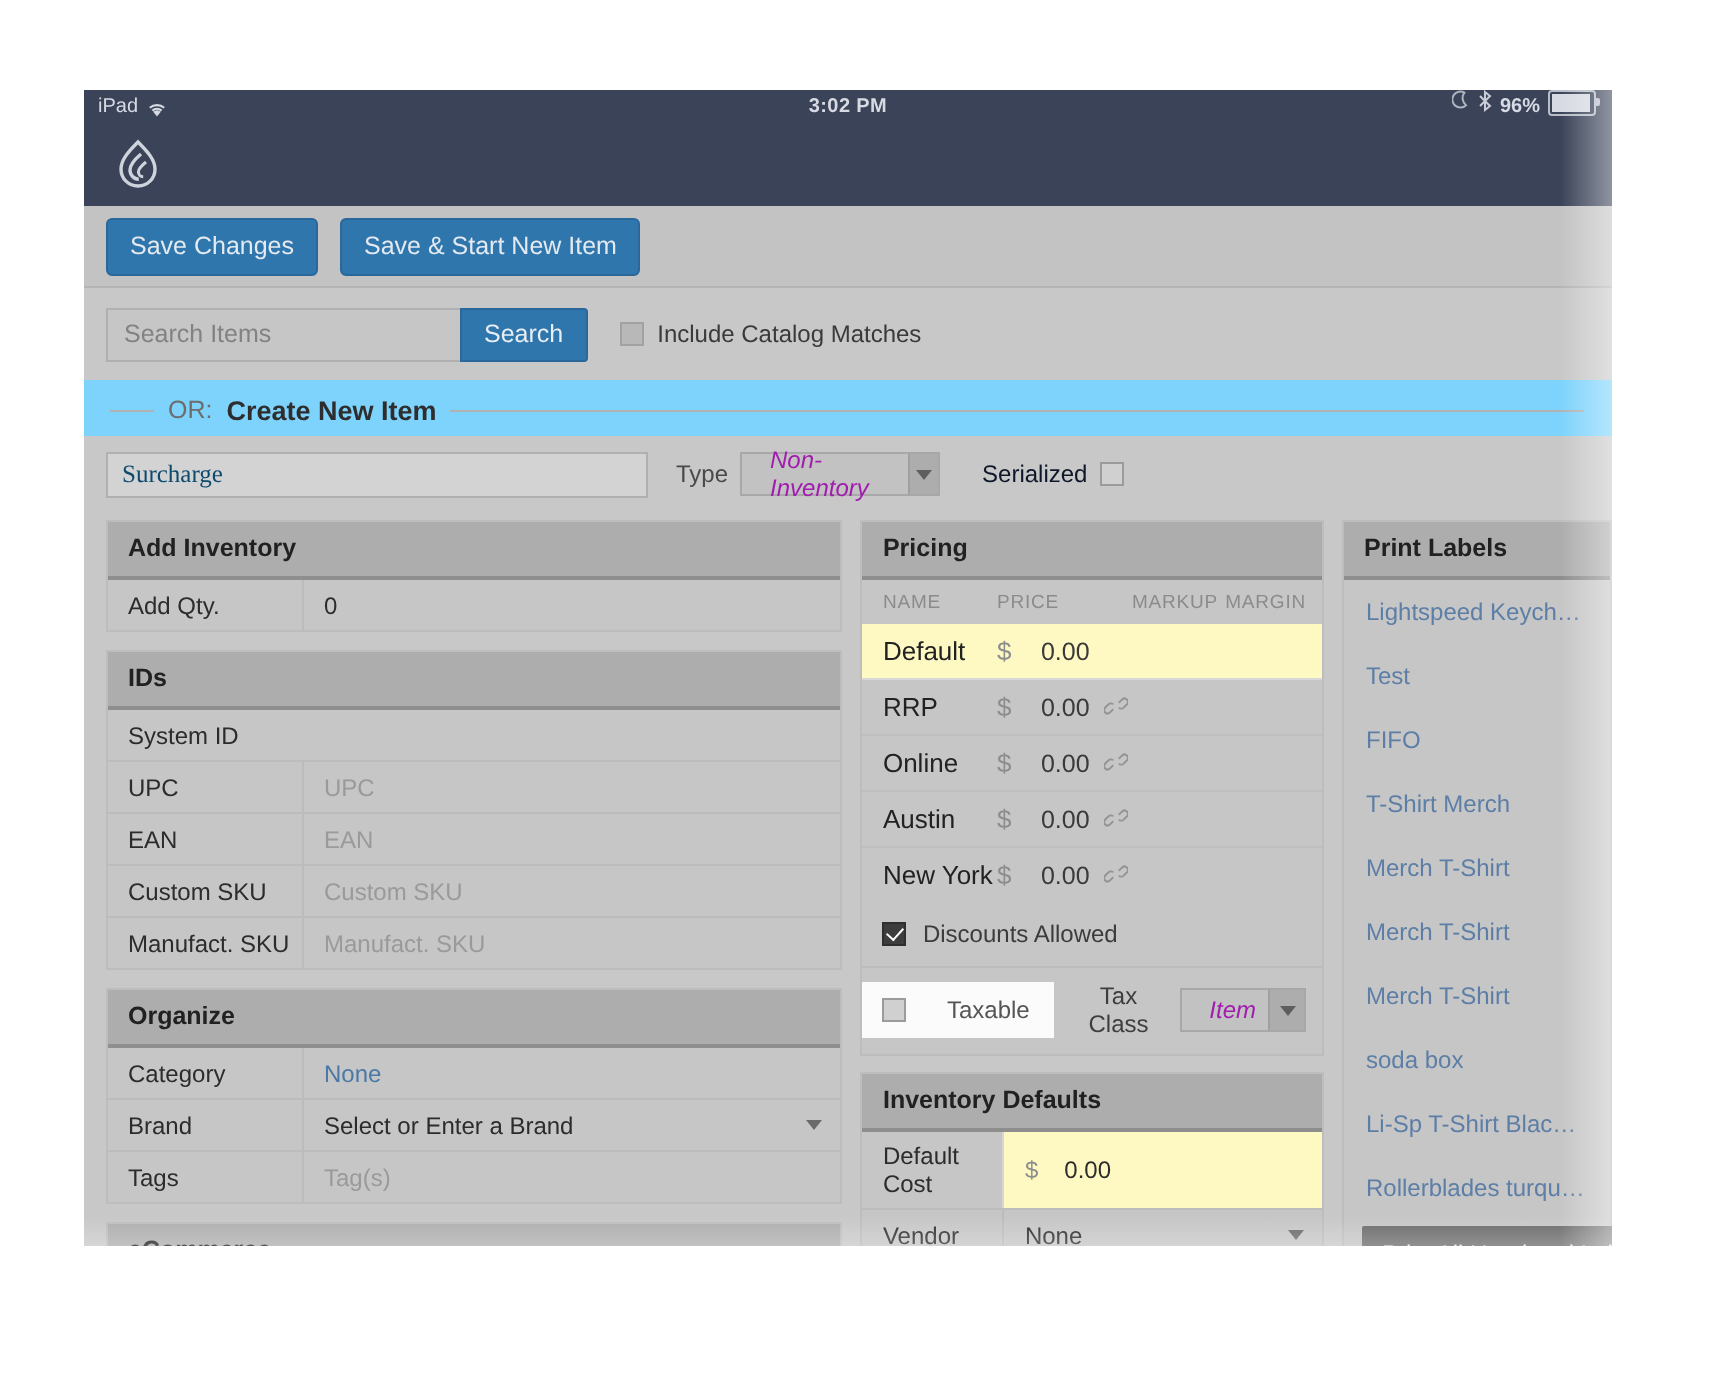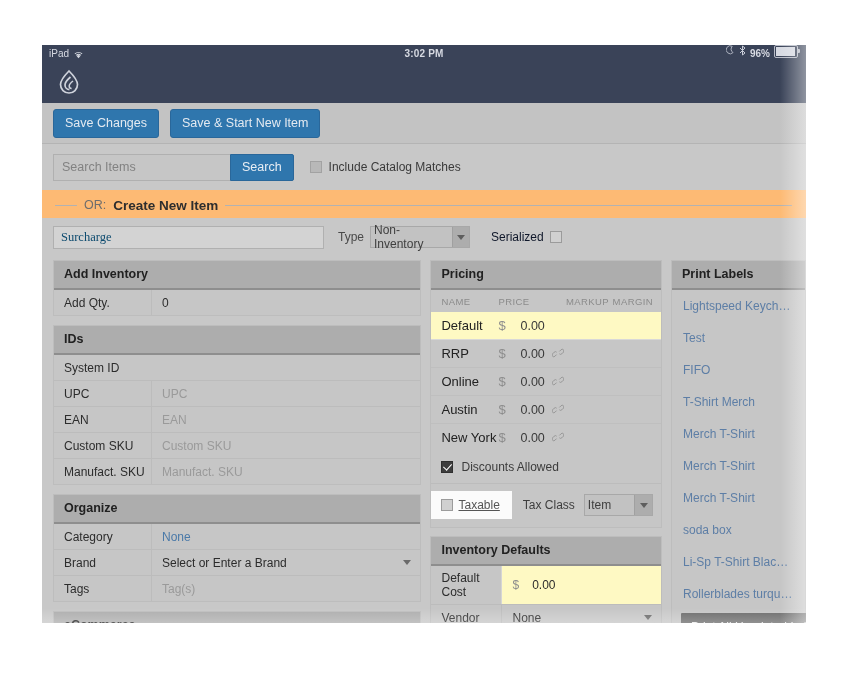--- a/index.html
+++ b/index.html
@@ -109,21 +109,21 @@
     content:""; position:absolute; left:3px; top:0px; width:4px; height:7px;
     border: solid #ffffff; border-width: 0 1.6px 1.6px 0; transform: rotate(42deg);
   }
   .cb.light { background:#d0d0d0; border-color:#9b9b9b; }
   #catalog-matches { display: flex; align-items: center; gap: 7px; margin-left: 16px; }
   #catalog-matches .lbl { font-size: 12px; color: #3a3a3a; }
 
   
   #ordiv {
     display: flex; align-items: center; gap: 7px;
-    padding: 2px 14px 0 13px; height: 26px; background: #fdba74; text-align: right;
+    padding: 2px 14px 0 13px; height: 26px; background: #7dd3fc; text-align: right;
   }
   .rule { height: 1px; background: #b2b2b2; flex: 0 0 22px; }
   .rule.grow { flex: 1 1 auto; }
   .or-text { font-size: 12.5px; color: #6d6d6d; }
   .or-title { font-size: 13.5px; color: #2e2e2e; font-weight: bold; }
 
   
   #namerow {
     height: 38px; background: #c8c8c8; display: flex; align-items: center;
     padding-left: 11px;
@@ -133,21 +133,21 @@
     background: #d3d3d3; border: 1px solid #b0b0b0;
     font-size: 12.5px; color: #0c4a6e; padding: 0 7px; outline: none;
     font-family: Liberation Serif, serif;
   }
   .type-wrap { display: flex; align-items: center; gap: 6px; margin-left: 14px; }
   .type-lbl { font-size: 12px; color: #4a4a4a; }
   .select-box {
     display: flex; align-items: center; justify-content: space-between;
     height: 22px; box-sizing: border-box;
     border: 1px solid #a8a8a8; background: #c2c2c2;
-    font-size: 12px; color: #404040; padding-left: 3px; cursor: pointer;
+    font-size: 12px; color: #a21caf; padding-left: 14px; cursor: pointer; font-style: italic;
   }
   .select-box .caret {
     width: 17px; height: 20px; background: #adadad;
     border-left: 1px solid #a0a0a0; margin-left: 6px;
     display: flex; align-items: center; justify-content: center;
   }
   .caret-glyph {
     width: 0; height: 0; border-left: 4px solid transparent;
     border-right: 4px solid transparent; border-top: 5px solid #5e5e5e;
   }
@@ -198,22 +198,22 @@
   .pr-name { width: 57px; padding-left: 10px; color: #222; }
   .pr-cur { width: 22px; color: #8d8d8d; }
   .pr-val { color: #3a3a3a; font-size: 12.5px; }
   .chain { margin-left: 7px; opacity: .55; }
 
   .cbrow { display: flex; align-items: center; gap: 8px; padding: 9px 10px; background: #c6c6c6; font-size: 12px; color: #3c3c3c; border-bottom: 1px solid #bcbcbc;}
   .taxrow {
     display: flex; align-items: center; background: #c6c6c6; padding: 7px 8px 8px 0;
   }
   .taxable-chip {
-    background: #fbfbfb; display: flex; align-items: center; gap: 5px;
-    padding: 7px 12px 7px 10px; font-size: 12px; color: #555; text-decoration: underline;
+    background: #fbfbfb; display: flex; align-items: center; gap: 20px;
+    padding: 7px 12px 7px 10px; font-size: 12px; color: #555;
   }
   .taxclass-lbl { font-size: 12px; color: #3e3e3e; margin: 0 9px 0 11px; text-align: center; }
 
   
   .labels-panel { background: #c6c6c6; border: 1px solid #bdbdbd; }
   .label-item {
     color: #5d7ea6; font-size: 12px; padding: 9px 11px 9px 11px;
     white-space: nowrap; overflow: hidden; text-overflow: ellipsis; cursor: pointer;
   }
   .print-all-btn {

